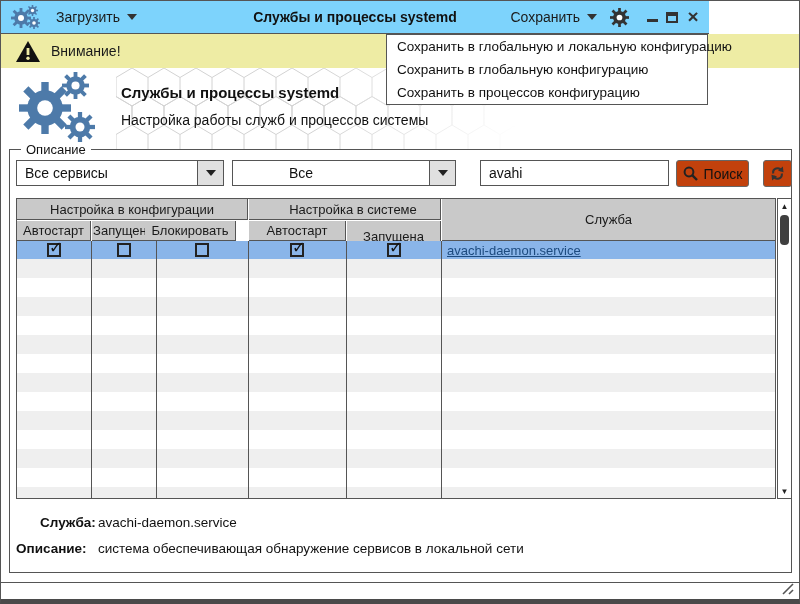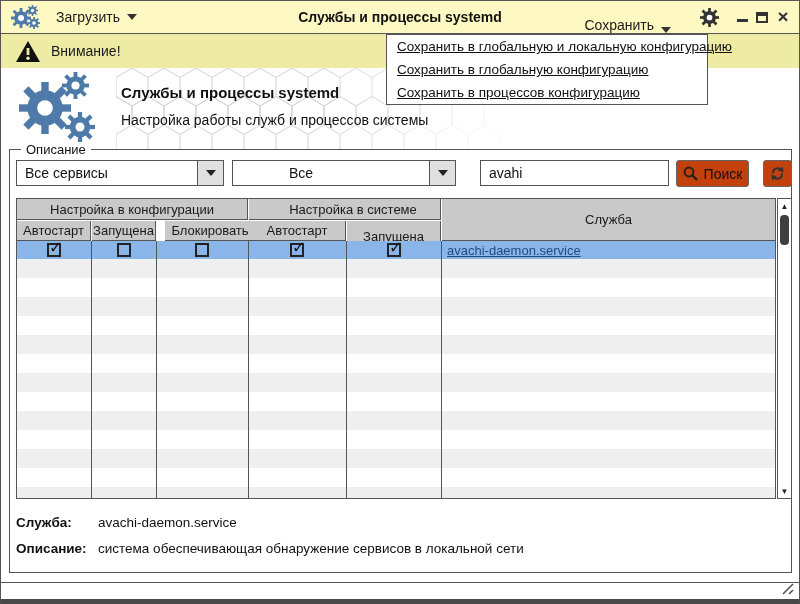--- a/index.html
+++ b/index.html
@@ -2,21 +2,21 @@
 <html><head>
 <meta charset="utf-8">
 <style>
   * { margin:0; padding:0; box-sizing:border-box; }
   html,body { width:800px; height:604px; font-family:"Liberation Sans","DejaVu Sans",sans-serif; background:#fff; }
   .window { position:relative; width:800px; height:604px; background:#fff;
             border:1px solid #555; border-bottom:5px solid #4a4a4a; overflow:hidden; }
   .abs { position:absolute; }
 
   
-  .titlebar { position:absolute; left:0; top:0; width:798px; height:33px; background:#fef9c3; border-bottom:1px solid #555; }
+  .titlebar { position:absolute; left:0; top:0; width:708px; height:33px; background:#7dd3fc; border-bottom:1px solid #555; }
   .menu-btn { position:absolute; top:0; height:32px; display:flex; align-items:center; gap:7px; font-size:14px; color:#1b1b1b; cursor:default; }
   .arrow-down { width:0; height:0; border-left:5px solid transparent; border-right:5px solid transparent; border-top:6px solid #333; display:inline-block; }
   .win-title { position:absolute; left:0; top:0; width:100%; height:32px; display:flex; align-items:center; justify-content:center;
                font-size:14px; font-weight:bold; color:#111; pointer-events:none; }
   .winctl { position:absolute; top:8px; width:18px; height:16px; display:flex; align-items:center; justify-content:center; }
   .min-glyph { width:11px; height:3px; background:#333; margin-top:7px; }
   .max-glyph { width:12px; height:11px; border:2px solid #333; border-top:4px solid #333; }
   .close-glyph { font-size:19px; line-height:14px; color:#333; font-weight:bold; }
 
   
@@ -62,21 +62,21 @@
 
   
   .detail-label { position:absolute; left:15px; font-size:13.5px; font-weight:bold; color:#111; }
   .detail-value { position:absolute; left:97px; font-size:13.5px; color:#111; }
 
   
   .statusbar { position:absolute; left:0; top:581px; width:798px; height:18px; border-top:1px solid #555; background:#fff; }
 
   
   .save-menu { position:absolute; left:385px; top:33px; width:322px; background:#fff; border:1px solid #555; z-index:20; }
-  .menu-item { height:23px; line-height:23px; padding-left:10px; font-size:13.5px; color:#111; white-space:nowrap;text-decoration:underline; }
+  .menu-item { height:23px; line-height:23px; padding-left:10px; font-size:13.5px; color:#111; white-space:nowrap; }
 </style>
 </head>
 <body>
 
 <svg width="0" height="0" style="position:absolute">
   <defs>
     <symbol id="gear-sym" viewBox="0 0 24 24">
       <g>
         <rect x="10.3" y="-0.5" width="3.4" height="25"></rect>
         <rect x="10.3" y="-0.5" width="3.4" height="25" transform="rotate(45 12 12)"></rect>
@@ -104,21 +104,21 @@
         </svg>
       <svg class="abs" style="left:17px;top:11px" width="12" height="12" fill="#4d7aa9">
           <use href="#gear-sym"></use>
         </svg>
     </span>
     <div class="menu-btn" style="left:55px;">
       <span>Загрузить</span>
       <span class="arrow-down"></span>
     </div>
     <div class="win-title">Службы и процессы systemd</div>
-    <div class="menu-btn" style="right:128px;align-items:flex-end;">
+    <div class="menu-btn" style="right:112px;">
       <span>Сохранить</span>
       <span class="arrow-down"></span>
     </div>
     <svg class="abs" style="right:80px;top:7px" width="19" height="19" fill="#333">
         <use href="#gear-sym"></use>
       </svg>
     <div class="winctl" style="right:48px;">
         <span class="min-glyph"></span>
       </div>
     <div class="winctl" style="right:28px;">
@@ -193,21 +193,21 @@
       <path d="M13.5 9 A4.5 4.5 0 0 1 5 11.8" fill="none" stroke="#333" stroke-width="2.2"></path>
       <polygon points="3.4,16.4 2.6,10.4 8.4,11.8" fill="#333"></polygon>
     </svg>
   </div>
 
   <div class="th" style="left:16px;top:198px;width:231px;height:21px;border-right:1px solid #555;border-bottom:1px solid #555;">Настройка в конфигурации</div>
   <div class="th" style="left:248px;top:198px;width:192px;height:21px;border-right:1px solid #555;border-bottom:1px solid #555;padding-left:17px;">Настройка в системе</div>
   <div class="th" style="left:441px;top:198px;width:333px;height:42px;border-bottom:1px solid #555;">Служба</div>
   <div class="th" style="left:16px;top:220px;width:74px;height:20px;border-right:1px solid #555;border-bottom:1px solid #555;">Автостарт</div>
   <div class="th" style="left:91px;top:220px;width:64px;height:20px;border-right:1px solid #555;border-bottom:1px solid #555;">Запущена</div>
-  <div class="th" style="left:164px;top:220px;width:91px;height:20px;border-right:1px solid #555;border-bottom:1px solid #555;">Блокировать</div>
+  <div class="th" style="left:144px;top:220px;width:91px;height:20px;border-right:1px solid #555;border-bottom:1px solid #555;">Блокировать</div>
   <div class="th" style="left:248px;top:220px;width:97px;height:20px;border-right:1px solid #555;border-bottom:1px solid #555;">Автостарт</div>
   <div class="th" style="left:346px;top:220px;width:94px;height:36px;border-right:1px solid #555;border-bottom:6px solid #a16207;text-decoration:underline;">Запущена</div>
 
   <div class="sel-row"></div>
   <span class="cbx checked" style="left:46px;top:242px;">
       <span class="tick">✓</span>
     </span>
   <span class="cbx" style="left:116px;top:242px;"></span>
   <span class="cbx" style="left:194px;top:242px;"></span>
   <span class="cbx checked" style="left:289px;top:242px;">
@@ -227,21 +227,21 @@
   <div class="vline" style="left:440px;top:240px;height:257px;"></div>
 
   <div class="tbl-border"></div>
 
   <div class="scrollbar">
     <div class="sb-arrow" style="top:0;">▲</div>
     <div class="sb-thumb"></div>
     <div class="sb-arrow" style="bottom:0;">▼</div>
   </div>
 
-  <div class="detail-label" style="top:514px;">Служба:</div>
+  <div class="detail-label" style="top:514px;margin-left:24px;">Служба:</div>
   <div class="detail-value" style="top:514px;">avachi-daemon.service</div>
   <div class="detail-label" style="top:540px;">Описание:</div>
   <div class="detail-value" style="top:540px;">система обеспечивающая обнаружение сервисов в локальной сети</div>
 
   <div class="statusbar">
     <svg class="abs" style="right:5px;bottom:3px;" width="14" height="14">
       <line x1="13" y1="1" x2="3" y2="11" stroke="#555" stroke-width="1.6"></line>
       <line x1="13" y1="7" x2="9" y2="11" stroke="#555" stroke-width="1.6"></line>
     </svg>
   </div>

